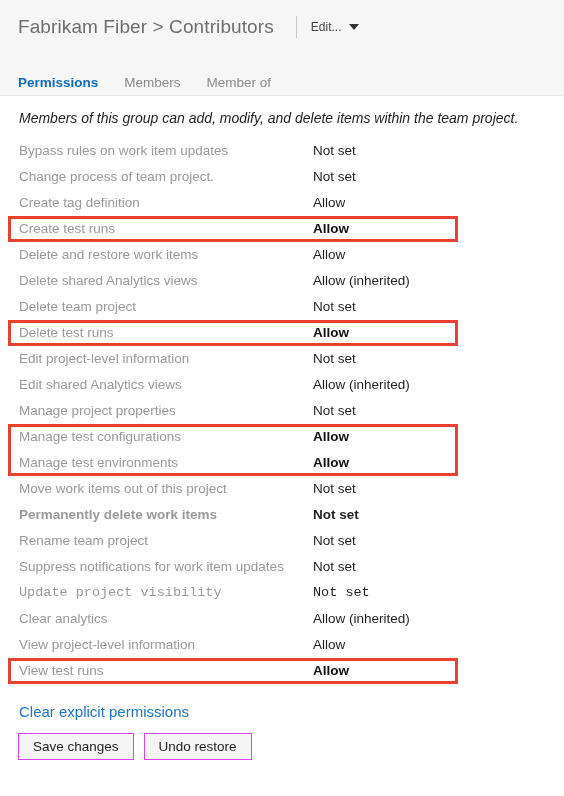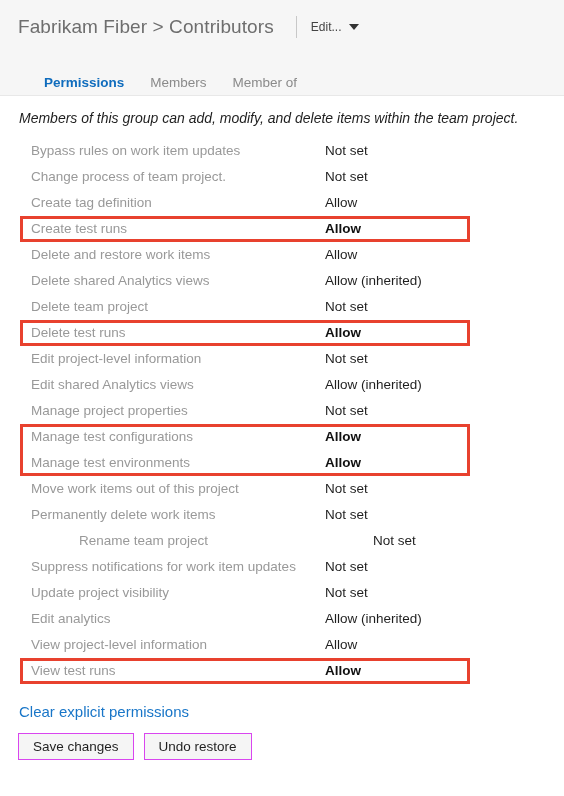--- a/index.html
+++ b/index.html
@@ -44,34 +44,34 @@
 
   
   .tabs {
     position: absolute; left: 18px; top: 70px;
     display: flex; align-items: flex-end; gap: 26px; height: 26px;
   }
   .tab {
     font-size: 13.5px; color: #8a8a8a; line-height: 22px;
     cursor: pointer; white-space: nowrap; position: relative; padding-bottom: 2px;
   }
-  .tab.active { color: #0f6cbd; font-weight: bold; margin-left: 26px; }
+  .tab.active { color: #0f6cbd; font-weight: bold; }
   .tabs-underline {
     position: absolute; left: 0; top: 95px; width: 564px; height: 1px;
     background: #e8e8e8;
   }
 
   
   .description {
     position: absolute; left: 19px; top: 109px; width: 530px;
     font-size: 14px; color: #1f1f1f; line-height: 18px; white-space: nowrap; font-style: italic;
   }
 
   
-  .perm-list { position: absolute; left: 12px; top: 138px; width: 473px; }
+  .perm-list { position: absolute; left: 0; top: 138px; width: 473px; }
   .perm-row {
     position: relative; height: 26px; display: flex; align-items: center;
   }
   .perm-name {
     position: absolute; left: 19px; font-size: 13.5px; color: #999999;
     line-height: 26px; white-space: nowrap;
   }
   .perm-value {
     position: absolute; left: 313px; font-size: 13.5px; color: #1f1f1f;
     line-height: 26px; white-space: nowrap;
@@ -173,38 +173,38 @@
         <div class="perm-value">Allow</div>
       </div>
       <div class="perm-row hl" style="height: 26px;">
         <div class="perm-name">Manage test environments</div>
         <div class="perm-value">Allow</div>
       </div>
       <div class="perm-row" style="height: 26px;">
         <div class="perm-name">Move work items out of this project</div>
         <div class="perm-value">Not set</div>
       </div>
-      <div class="perm-row" style="height: 26px;">
+      <div class="perm-row" style="height: 26px; font-weight: bold;">
         <div class="perm-name">Permanently delete work items</div>
         <div class="perm-value">Not set</div>
       </div>
-      <div class="perm-row" style="height: 26px; margin-left: 48px;">
+      <div class="perm-row" style="height: 26px;">
         <div class="perm-name">Rename team project</div>
         <div class="perm-value">Not set</div>
       </div>
       <div class="perm-row" style="height: 26px;">
         <div class="perm-name">Suppress notifications for work item updates</div>
         <div class="perm-value">Not set</div>
       </div>
-      <div class="perm-row" style="height: 26px;">
+      <div class="perm-row" style="height: 26px; font-family: Liberation Mono, monospace;">
         <div class="perm-name">Update project visibility</div>
         <div class="perm-value">Not set</div>
       </div>
       <div class="perm-row" style="height: 26px;">
-        <div class="perm-name">Edit analytics</div>
+        <div class="perm-name">Clear analytics</div>
         <div class="perm-value">Allow (inherited)</div>
       </div>
       <div class="perm-row" style="height: 26px;">
         <div class="perm-name">View project-level information</div>
         <div class="perm-value">Allow</div>
       </div>
       <div class="perm-row hl" style="height: 26px;">
         <div class="perm-name">View test runs</div>
         <div class="perm-value">Allow</div>
       </div>

